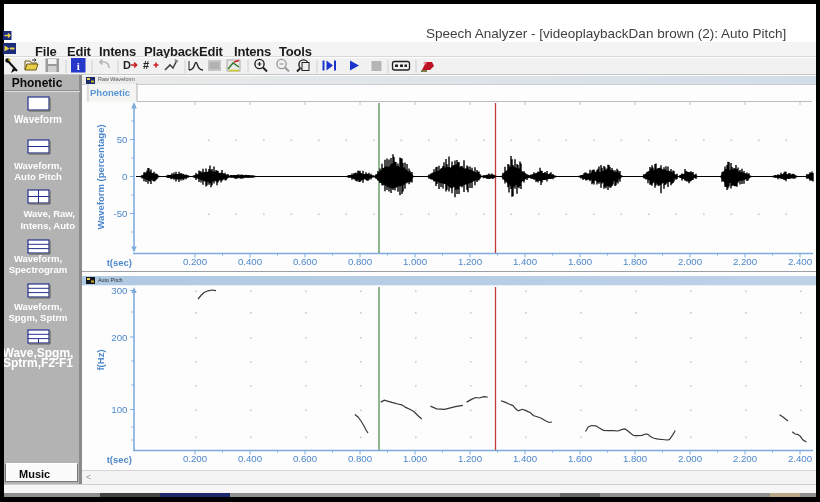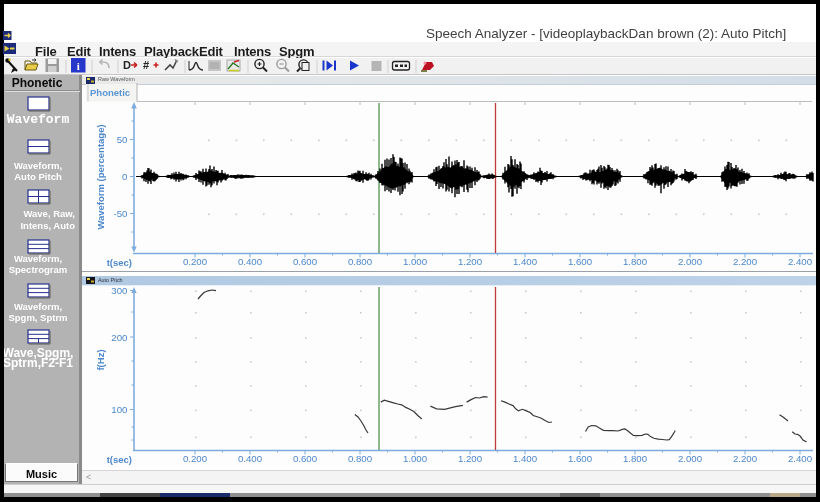--- a/index.html
+++ b/index.html
@@ -22,21 +22,21 @@
   </svg>
 
   <div class="abs" style="left:4px;top:42px;width:812px;height:15px;background:#f4f4f4;border-bottom:1px solid #d8d8d8;"></div>
   <div class="abs" style="left:0;top:44px;width:820px;height:12px;font-size:13px;font-weight:bold;letter-spacing:-0.2px;color:#1c1c1c;">
     <span class="abs" style="left:35px;">File</span>
     <span class="abs" style="left:67px;">Edit</span>
     <span class="abs" style="left:99px;">Intens</span>
     <span class="abs" style="left:144px;">Playback</span>
     <span class="abs" style="left:199px;">Edit</span>
     <span class="abs" style="left:234px;">Intens</span>
-    <span class="abs" style="left:279px;">Spgm</span>
+    <span class="abs" style="left:279px;">Tools</span>
   </div>
 
   <div class="abs" style="left:4px;top:58px;width:812px;height:17px;background:#f1f1f1;border-bottom:1px solid #c6c6c6;"></div>
   <svg class="abs" style="left:0;top:0;" width="450" height="76">
     <line x1="66" y1="60" x2="66" y2="73" stroke="#cfcfcf" stroke-width="1"></line>
       <line x1="92" y1="60" x2="92" y2="73" stroke="#cfcfcf" stroke-width="1"></line>
       <line x1="118" y1="60" x2="118" y2="73" stroke="#cfcfcf" stroke-width="1"></line>
       <line x1="185" y1="60" x2="185" y2="73" stroke="#cfcfcf" stroke-width="1"></line>
       <line x1="248" y1="60" x2="248" y2="73" stroke="#cfcfcf" stroke-width="1"></line>
       <line x1="317" y1="60" x2="317" y2="73" stroke="#cfcfcf" stroke-width="1"></line>
@@ -170,28 +170,28 @@
       </g>
 <g transform="translate(28,330)">
         <rect x="0" y="0" width="21" height="13" fill="#fff" stroke="#26308e" stroke-width="1.2"></rect>
         <rect x="1" y="13.2" width="21" height="1.4" fill="#6b6b6b"></rect>
         <rect x="21.2" y="1" width="1.4" height="13" fill="#6b6b6b"></rect>
         <line x1="0" y1="4.3" x2="21" y2="4.3" stroke="#26308e" stroke-width="1"></line>
         <line x1="0" y1="8.6" x2="21" y2="8.6" stroke="#26308e" stroke-width="1"></line>
         <line x1="10.5" y1="8.6" x2="10.5" y2="13" stroke="#26308e" stroke-width="1"></line>
       </g>
   </svg>
-<div style="position:absolute;left:1px;top:114.5px;width:74px;text-align:center;font-size:13px;font-weight:bold;color:#fff;line-height:10.5px;font-family:Liberation Mono, monospace;">Waveform</div>
+<div style="position:absolute;left:1px;top:114.5px;width:74px;text-align:center;font-size:10px;font-weight:bold;color:#fff;line-height:10.5px;font-family:Liberation Sans, sans-serif;">Waveform</div>
 <div style="position:absolute;left:1px;top:161px;width:74px;text-align:center;font-size:9.5px;font-weight:bold;color:#fff;line-height:10.5px;font-family:'Liberation Sans',sans-serif;">Waveform,<br>Auto Pitch</div>
 <div style="position:absolute;left:1px;top:207.5px;width:74px;text-align:right;font-size:9.5px;font-weight:bold;color:#fff;line-height:12px;font-family:'Liberation Sans',sans-serif;">Wave, Raw,<br>Intens, Auto</div>
 <div style="position:absolute;left:1px;top:254px;width:74px;text-align:center;font-size:9.5px;font-weight:bold;color:#fff;line-height:10.5px;font-family:'Liberation Sans',sans-serif;">Waveform,<br>Spectrogram</div>
 <div style="position:absolute;left:1px;top:302px;width:74px;text-align:center;font-size:9.5px;font-weight:bold;color:#fff;line-height:10.5px;font-family:'Liberation Sans',sans-serif;">Waveform,<br>Spgm, Sptrm</div>
 <div style="position:absolute;left:1px;top:347.5px;width:74px;text-align:center;font-size:12px;font-weight:bold;color:#fff;line-height:10.5px;font-family:'Liberation Sans',sans-serif;">Wave,Spgm,<br>Sptrm,F2-F1</div>
   <div class="abs" style="left:5px;top:463px;width:73px;height:19px;background:#fbfbfb;border:1px solid #777;border-top-color:#fff;"></div>
-  <div class="abs" style="left:5px;top:468px;width:73px;text-align:center;font-size:11px;font-weight:bold;color:#0a0a0a;">Music</div>
+  <div class="abs" style="left:19px;top:468px;width:73px;font-size:11px;font-weight:bold;color:#0a0a0a;">Music</div>
 
   <div class="abs" style="left:82px;top:75px;width:734px;height:196px;background:#fdfdfd;"></div>
 
   <div class="abs" style="left:82px;top:76px;width:734px;height:9px;background:linear-gradient(90deg,#ebebe9,#d2dde8);border-bottom:1px solid #c6cdd4;"></div>
   <svg class="abs" style="left:86px;top:77px;" width="10" height="8">
       <rect width="9" height="7" fill="#1b2a6a"></rect>
       <rect x="1" y="1" width="3" height="2" fill="#e8d24a"></rect>
       <rect x="5" y="3.5" width="3" height="2" fill="#c8b020"></rect>
     </svg>
   <div class="abs" style="left:98px;top:76px;font-size:9px;color:#51565c;transform:scale(0.6);transform-origin:0 0;">Raw Waveform</div>

